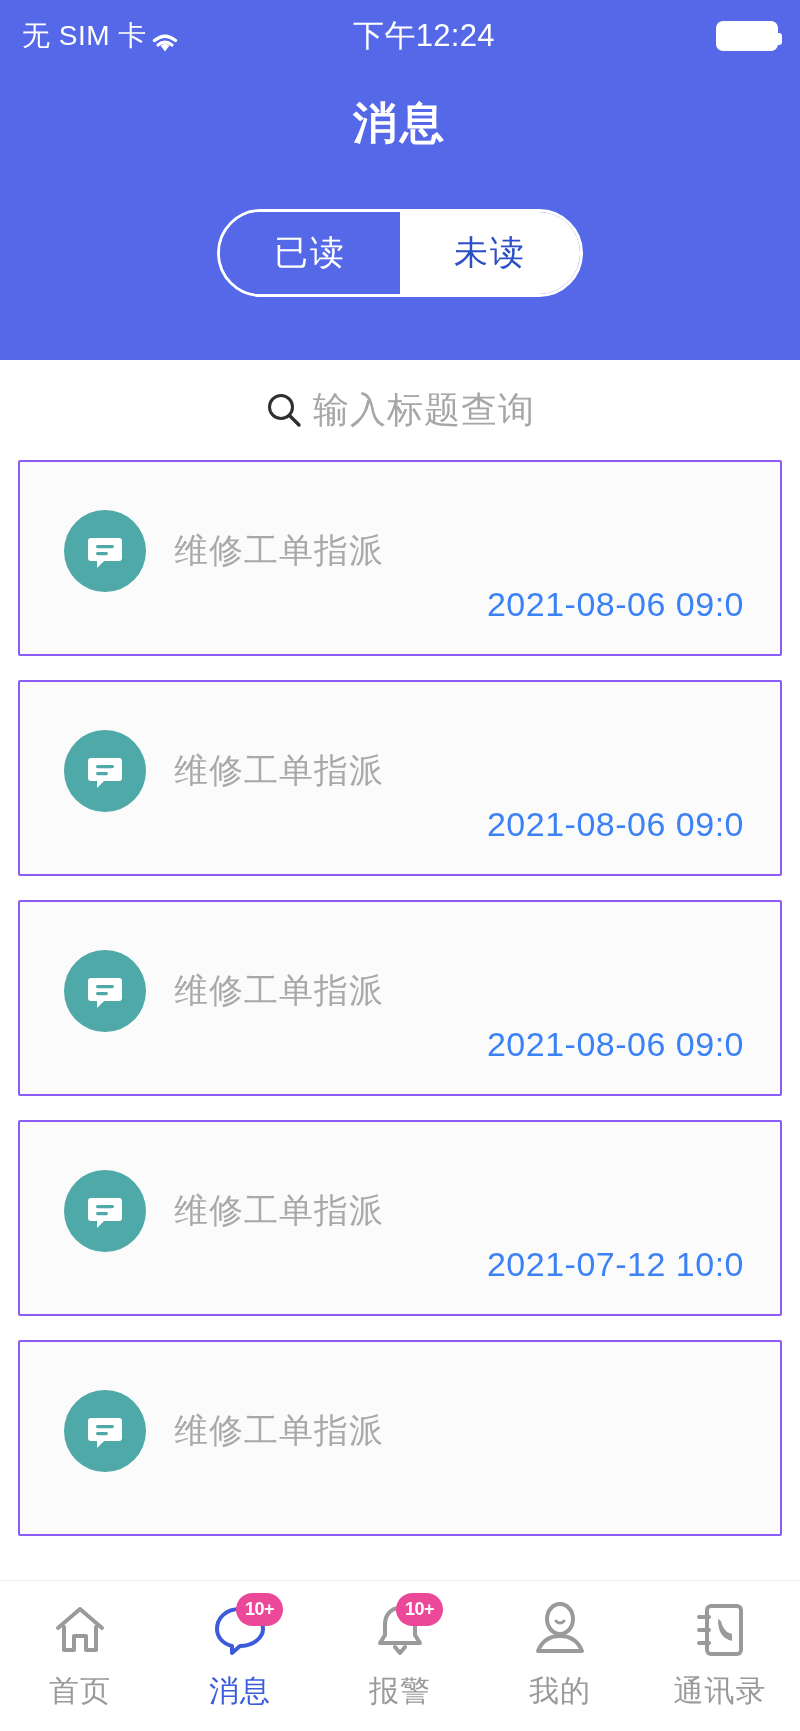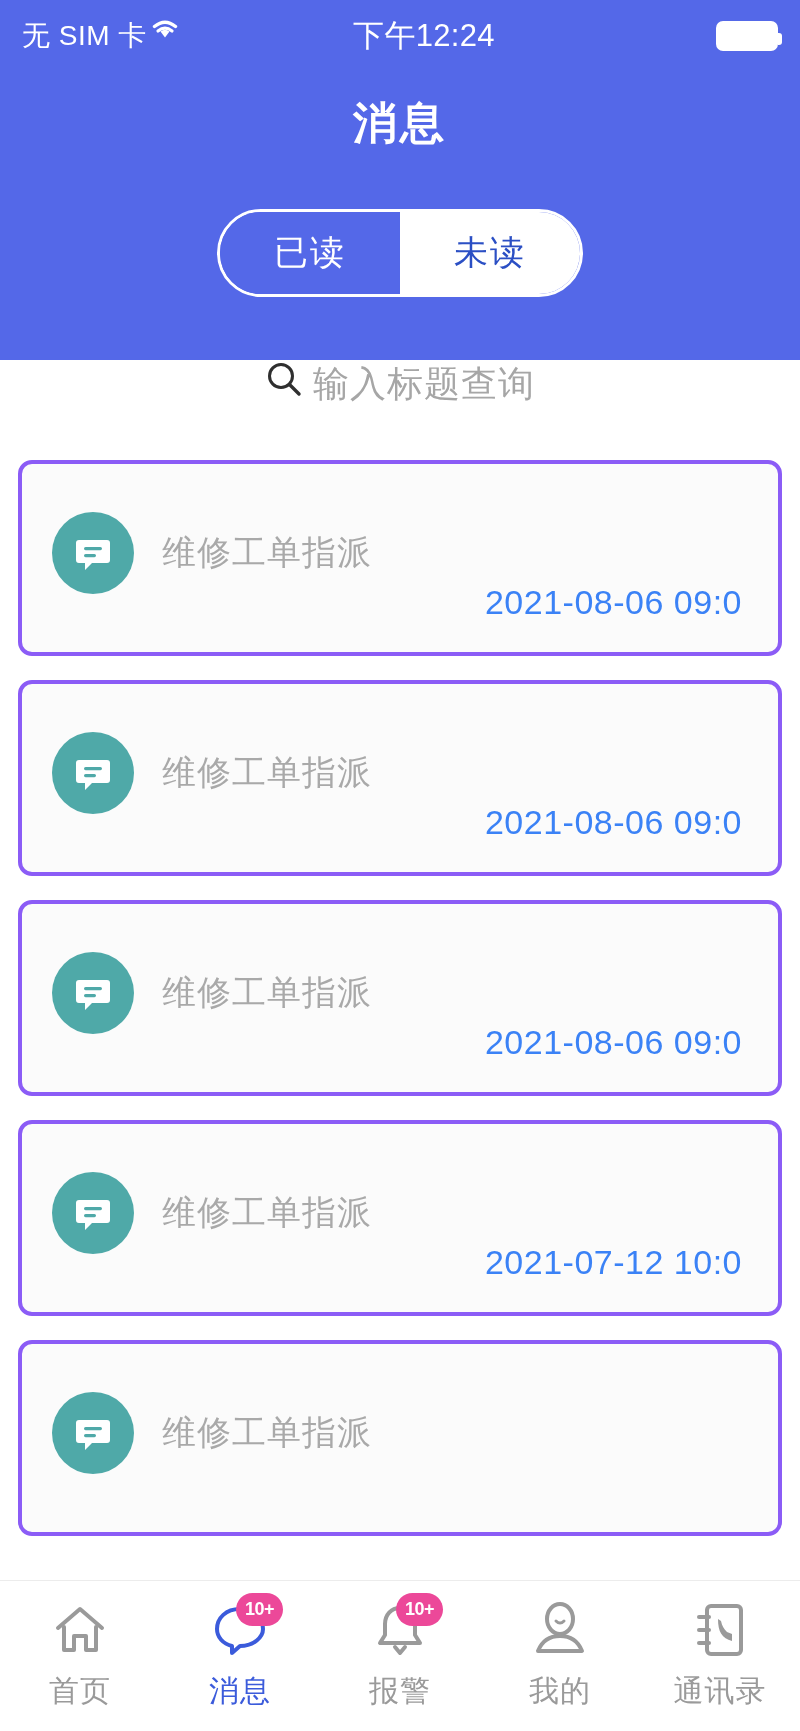--- a/index.html
+++ b/index.html
@@ -19,21 +19,21 @@
     position:relative;
   }
 
   .statusbar {
     height:72px;
     display:flex;
     align-items:center;
     padding:0 22px;
     color:#ffffff;
   }
-  .sb-left { display:flex; align-items:flex-start; font-size:28px; font-weight:500; letter-spacing:.5px; white-space:nowrap; }
+  .sb-left { display:flex; align-items:flex-end; font-size:28px; font-weight:500; letter-spacing:.5px; white-space:nowrap; }
   .sb-center { flex:1; text-align:center; font-size:31px; font-weight:400; letter-spacing:.3px; }
   .sb-right { display:flex; align-items:center; justify-content:flex-end; min-width:110px; }
 
   .wifi-icon { display:inline-block; width:30px; height:24px; position:relative; margin-left:3px; }
   .wifi-icon svg { display:block; }
 
   .battery {
     width:62px; height:30px;
     border:3px solid #ffffff;
     border-radius:7px;
@@ -78,20 +78,21 @@
     letter-spacing:2px;
     cursor:pointer;
   }
   .seg-item.active { background:#ffffff; color:#2b4fc4; font-weight:500; }
   .seg-item.inactive { background:#5468e8; color:#ffffff; }
 
   
   .search-row {
     height:100px;
     display:flex;
+    align-items:center;
     justify-content:center;
     gap:10px;
     background:#ffffff;
   }
   .search-icon { width:38px; height:38px; flex:none; }
   .search-placeholder {
     font-size:36px;
     color:#a6a6a6;
     letter-spacing:1px;
   }
@@ -100,25 +101,25 @@
   .list {
     padding:0 18px;
     display:flex;
     flex-direction:column;
     gap:24px;
     height:1170px;
     overflow:hidden;
   }
   .card {
     background:#fbfbfb;
-    border:4px solid #8b5cf6;
-    border-radius:14px;
+    border:2px solid #8b5cf6;
+    border-radius:2px;
     height:196px;
     flex:none;
-    padding:0 30px;
+    padding:0 44px;
     position:relative;
   }
   .card-top {
     display:flex;
     align-items:center;
     gap:28px;
     padding-top:48px;
   }
   .avatar {
     width:82px; height:82px;

